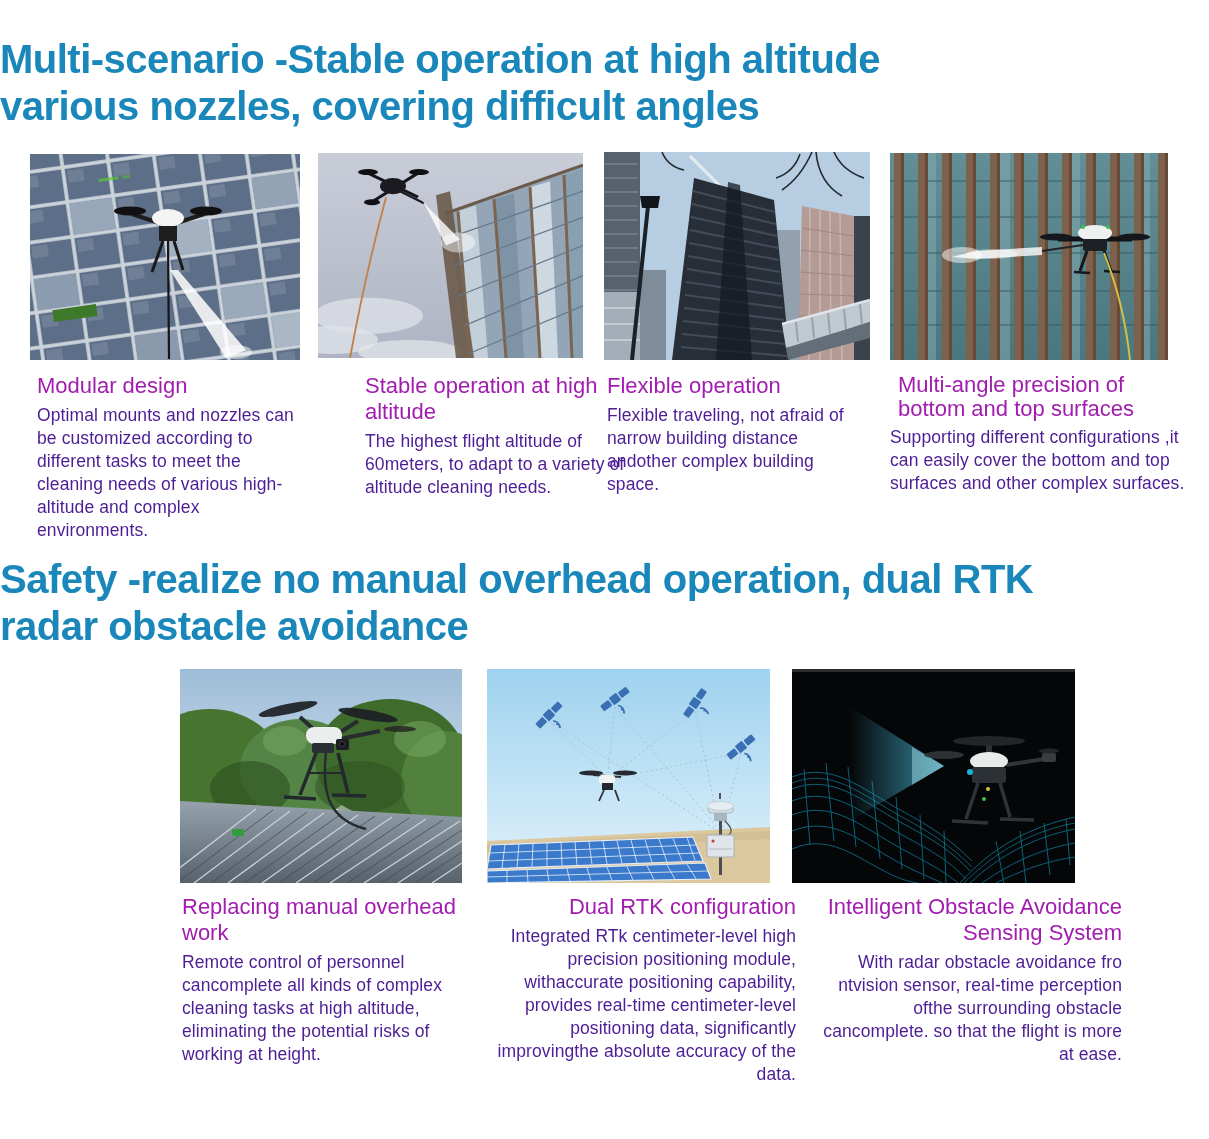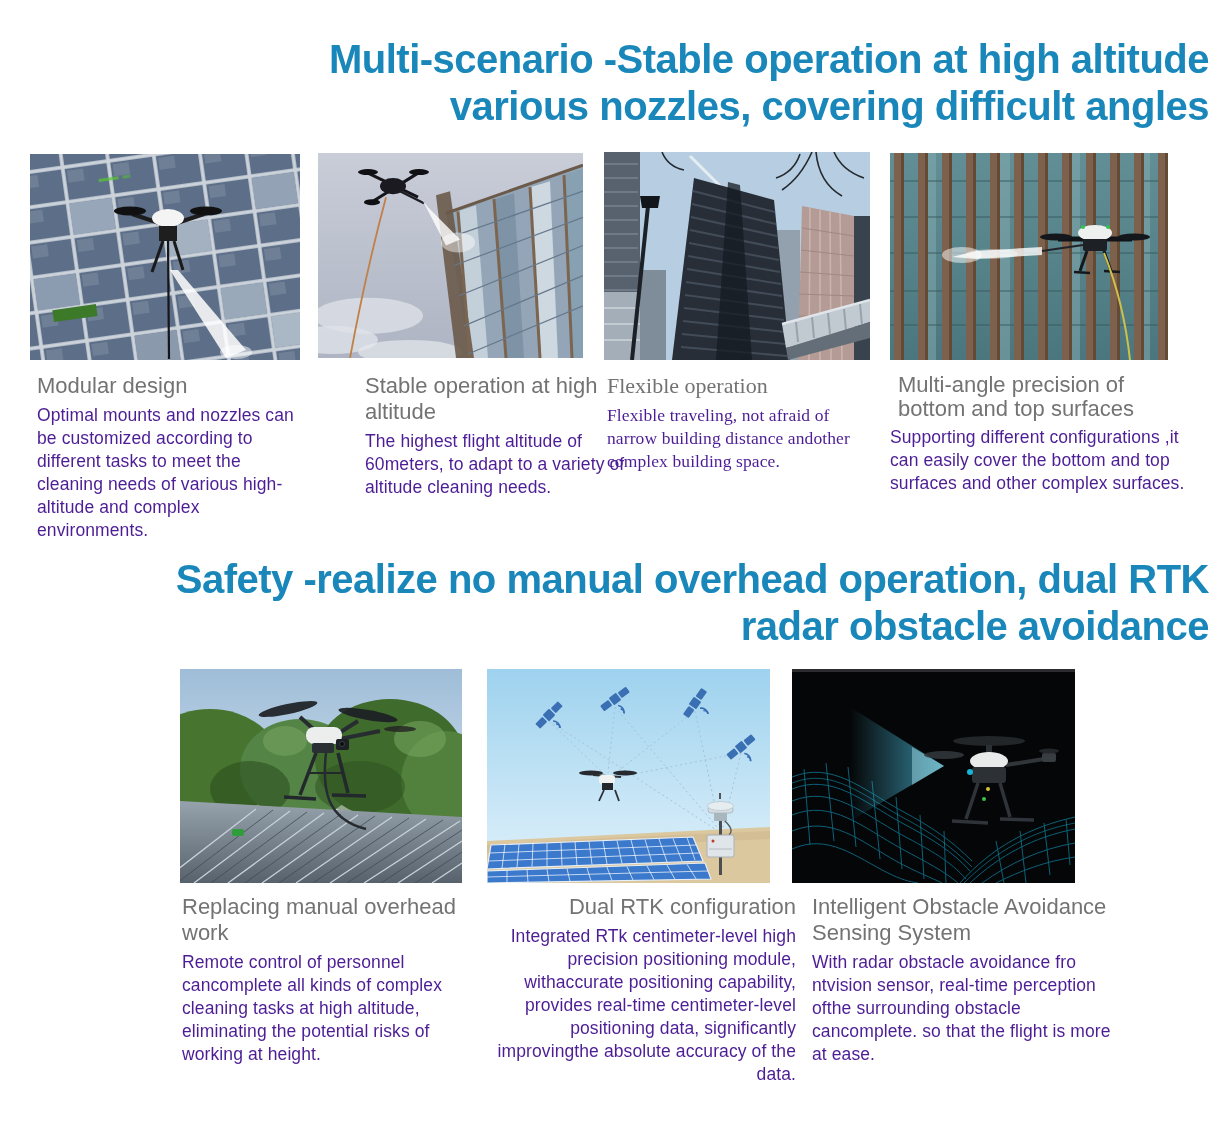--- a/index.html
+++ b/index.html
@@ -2,52 +2,52 @@
 <html><head>
 <meta charset="utf-8">
 <style>
   html,body{margin:0;padding:0;}
   body{
     width:1209px;height:1139px;background:#ffffff;
     font-family:"Liberation Sans", sans-serif;
     position:relative;overflow:hidden;
   }
   .sec-title{
-    position:absolute;left:0;width:100%;text-align:right;margin:0;
+    position:absolute;left:0;width:100%;text-align:left;margin:0;
     color:#1a87ba;font-weight:bold;font-size:40px;line-height:47px;letter-spacing:-0.5px;
   }
   .t1{top:36px;}
   .t2{top:556px;}
   .photo{position:absolute;margin:0;overflow:hidden;}
   .photo svg{display:block;width:100%;height:100%;}
   .img1{left:30px; top:154px;width:270px;height:206px;}
   .img2{left:318px;top:153px;width:265px;height:205px;}
   .img3{left:604px;top:152px;width:266px;height:208px;}
   .img4{left:890px;top:153px;width:278px;height:207px;}
   .img5{left:180px;top:669px;width:282px;height:214px;}
   .img6{left:487px;top:669px;width:283px;height:214px;}
   .img7{left:792px;top:669px;width:283px;height:214px;}
   .feature{position:absolute;}
   .feature h3{
-    margin:0 0 5px 0;color:#737373;font-weight:normal;
+    margin:0 0 5px 0;color:#a21caf;font-weight:normal;
     font-size:22px;line-height:26px;
   }
   .feature p{
     margin:0;color:#4c1d95;font-size:17.5px;line-height:23px;letter-spacing:0.1px;
   }
   .trow1{position:absolute;top:373px;left:0;width:100%;height:0;}
   .trow2{position:absolute;top:894px;left:0;width:100%;height:0;}
   .f1{left:37px; width:258px;}
   .f2{left:318px;width:276px;margin-left:47px;}
-  .f3{left:607px;width:260px;font-family:Liberation Serif, serif;}
+  .f3{left:607px;width:260px;}
   .f4{left:890px;width:306px;}
   .f4 h3{padding-left:8px;line-height:24px;}
   .f5{left:182px;width:304px;}
   .f6{left:486px;width:310px;text-align:right;}
-  .f7{left:812px;width:310px;}
+  .f7{left:812px;width:310px;text-align:right;}
 </style>
 </head>
 <body>
 
 <div>
 
   <h1 class="sec-title t1"><span>Multi-scenario -Stable operation at high altitude</span><br><span>various nozzles, covering difficult angles</span></h1>
 
   <figure class="photo img1">
     <svg viewBox="0 0 270 206" preserveAspectRatio="none">

